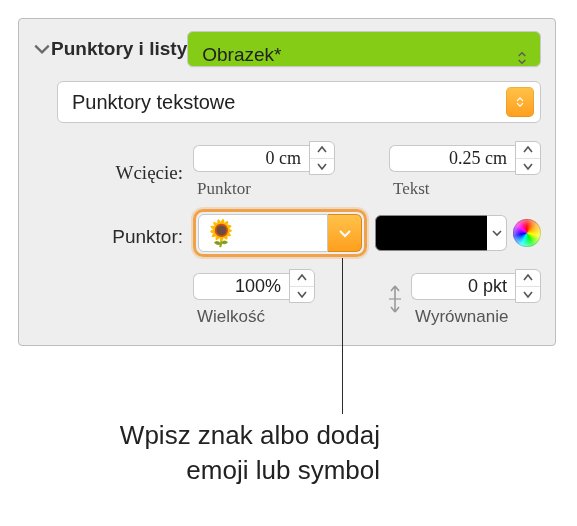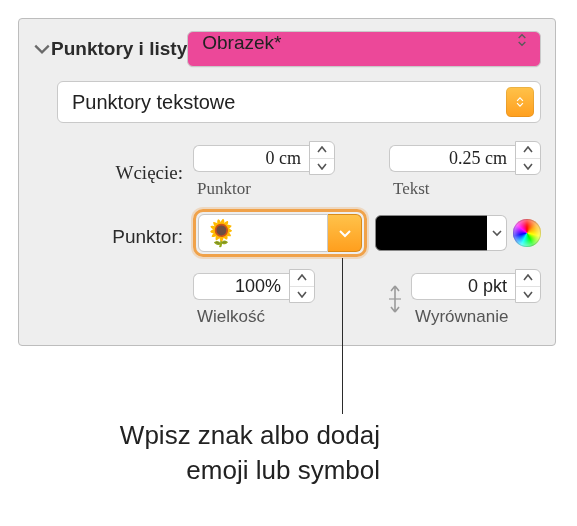--- a/index.html
+++ b/index.html
@@ -33,23 +33,23 @@
   .disclosure svg { width: 18px; height: 18px; }
   .section-title {
     font-weight: 700;
     font-size: 19px;
     color: #2b2b2b;
     flex: 0 0 auto;
   }
   .style-popup {
     flex: 1;
     display: flex;
-    align-items: flex-start;
+    align-items: flex-end;
     justify-content: space-between;
-    background: #ec4899;
+    background: #84cc16;
     border: 1px solid #c9c9c9;
     border-radius: 6px;
     height: 36px;
     padding: 0 10px 0 14px;
     box-shadow: 0 1px 0 rgba(0,0,0,0.03);
   }
   .style-popup .lbl { font-size: 19px; color: #222; }
   .chev { color: #5a5a5a; display:inline-flex; }
   .chev svg { width: 16px; height: 16px; }
 

